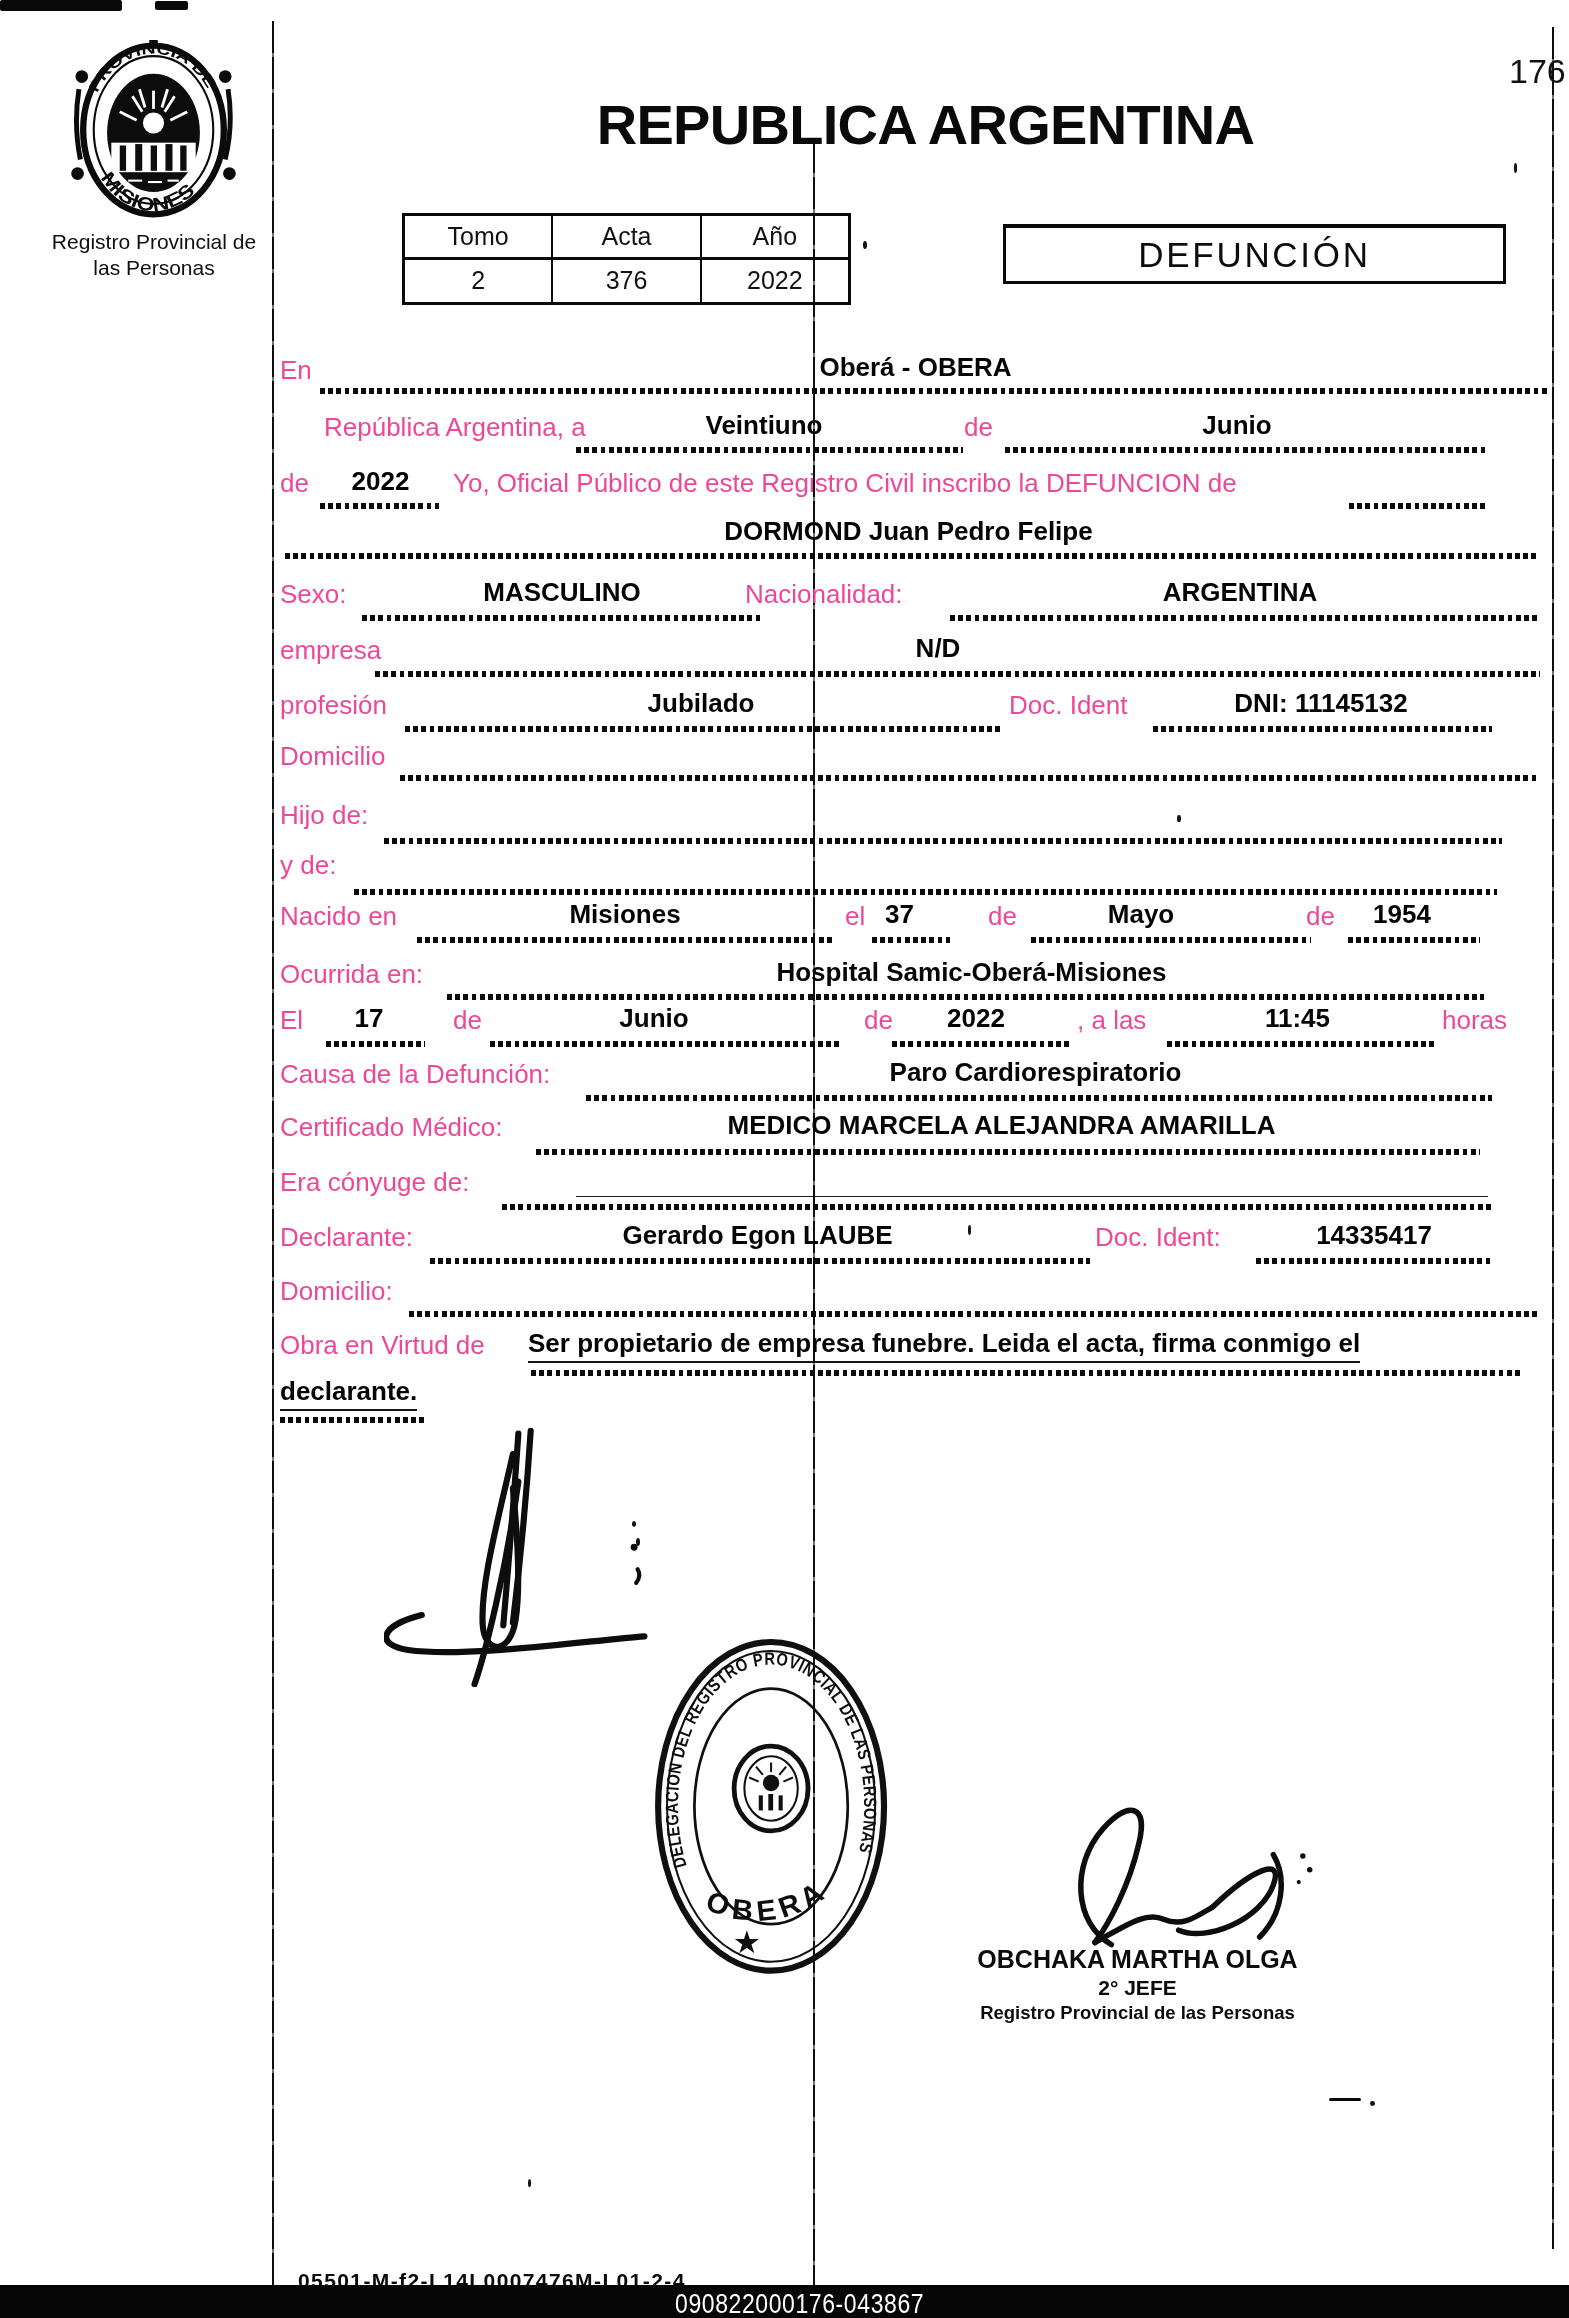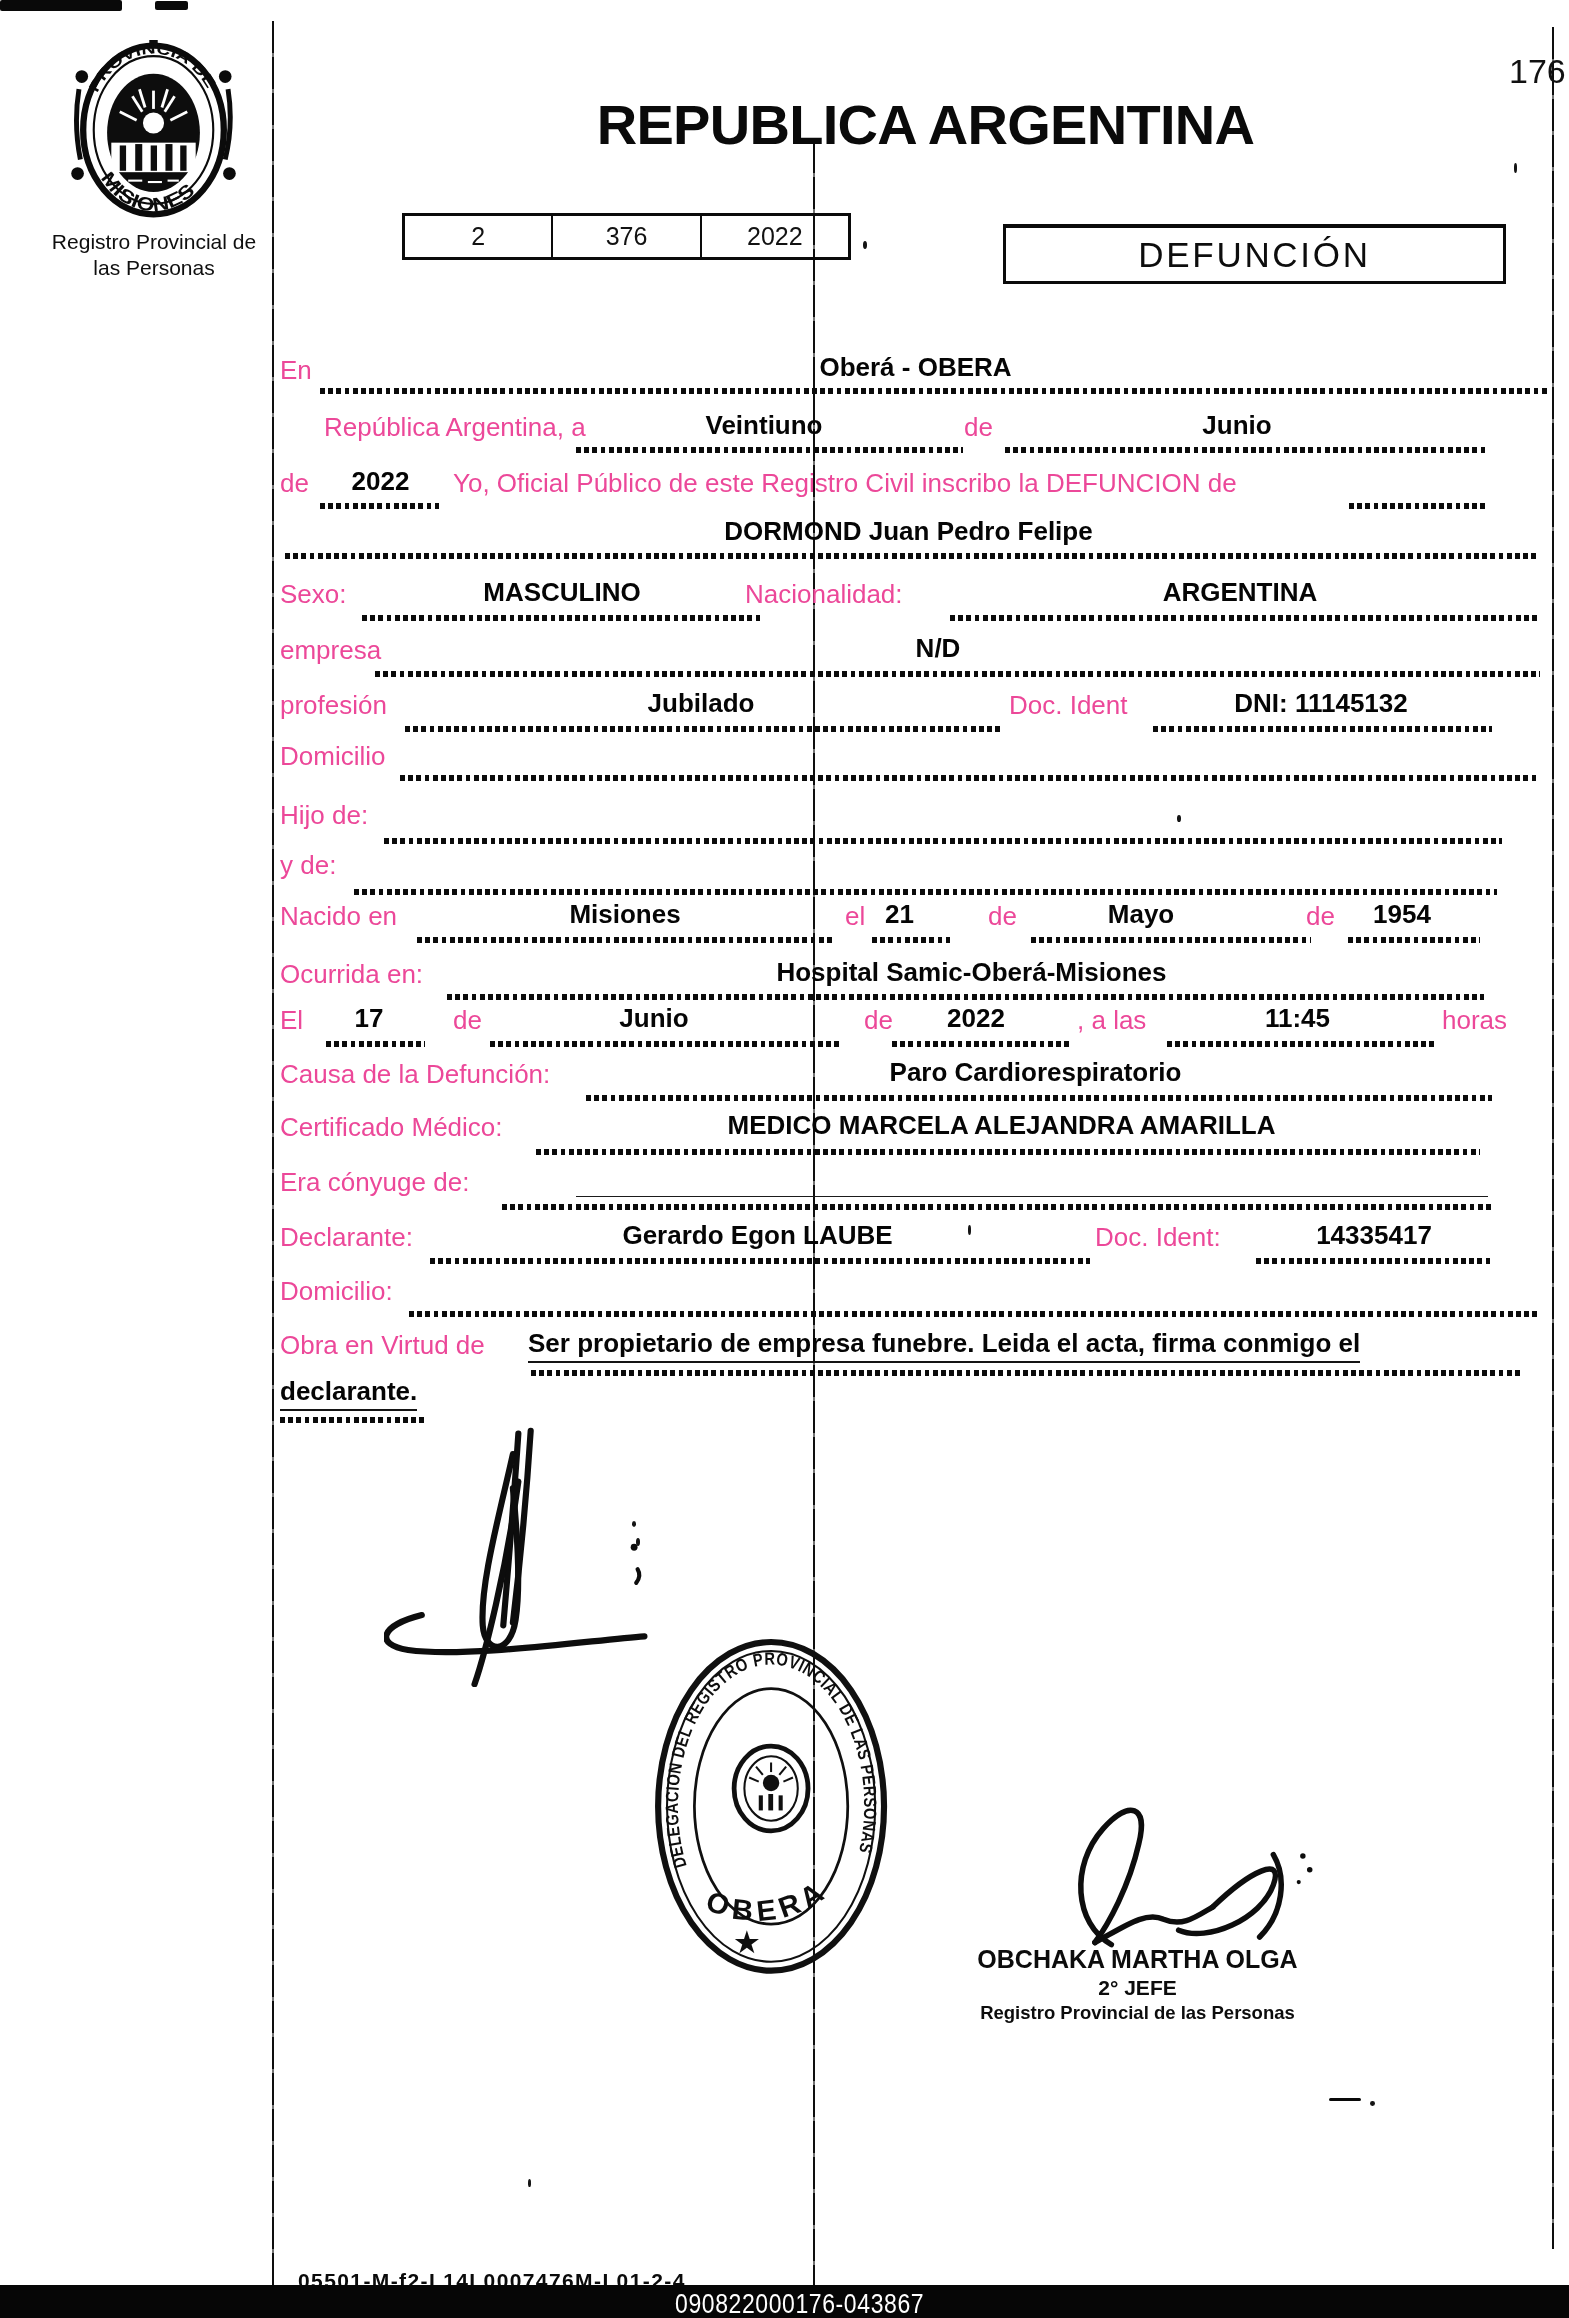--- a/index.html
+++ b/index.html
@@ -93,20 +93,25 @@
   </svg>
 
   <div class="orgtext" style="top:229px;">
     <div>Registro Provincial de</div>
     <div>las Personas</div>
   </div>
 
   <div class="title">REPUBLICA ARGENTINA</div>
 
   <div class="acta-table">
+    <div class="acta-row acta-head">
+      <div class="acta-cell">Tomo</div>
+      <div class="acta-cell">Acta</div>
+      <div class="acta-cell">Año</div>
+    </div>
     <div class="acta-row">
       <div class="acta-cell">2</div>
       <div class="acta-cell">376</div>
       <div class="acta-cell">2022</div>
     </div>
   </div>
   <div class="ink" style="left:863px;top:241px;width:4.1px;height:8.2px;"></div>
 
   <div class="defbox">
     <span>DEFUNCIÓN</span>
@@ -157,21 +162,21 @@
   <div class="dots" style="left:384px;top:838px;width:1118px;"></div>
   <div class="ink" style="left:1177px;top:815px;width:4.1px;height:6.9px;"></div>
 
   <div class="lbl" style="left:280px;top:850px;">y de:</div>
   <div class="dots" style="left:354px;top:889px;width:1143px;"></div>
 
   <div class="lbl" style="left:280px;top:901px;">Nacido en</div>
   <div class="val" style="left:488px;top:899px;width:274px;">Misiones</div>
   <div class="dots" style="left:417px;top:937px;width:415px;"></div>
   <div class="lbl" style="left:845px;top:901px;">el</div>
-  <div class="val" style="left:865px;top:899px;width:69px;">21</div>
+  <div class="val" style="left:865px;top:899px;width:69px;">37</div>
   <div class="dots" style="left:872px;top:937px;width:78px;"></div>
   <div class="lbl" style="left:988px;top:901px;">de</div>
   <div class="val" style="left:1038px;top:899px;width:206px;">Mayo</div>
   <div class="dots" style="left:1031px;top:937px;width:280px;"></div>
   <div class="lbl" style="left:1306px;top:901px;">de</div>
   <div class="val" style="left:1354px;top:899px;width:96px;">1954</div>
   <div class="dots" style="left:1348px;top:937px;width:132px;"></div>
 
   <div class="lbl" style="left:280px;top:959px;">Ocurrida en:</div>
   <div class="val" style="left:423px;top:957px;width:1097px;">Hospital Samic-Oberá-Misiones</div>

